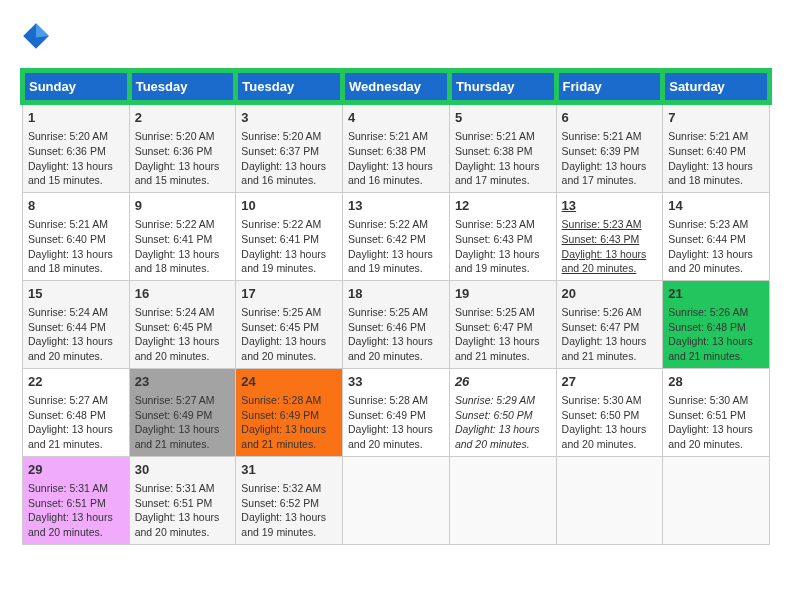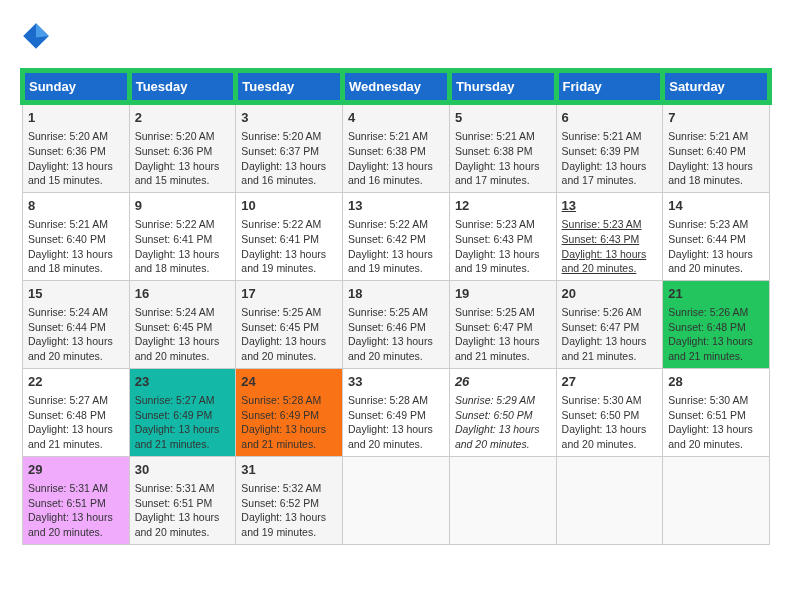--- a/index.html
+++ b/index.html
@@ -253,21 +253,21 @@
           <span>Daylight: 13 hours and 21 minutes.</span>
         </td>
       </tr>
       <tr>
         <td style="background: rgb(255, 255, 255);">
           <span class="day-num">22</span>
           <span>Sunrise: 5:27 AM</span><br>
           <span>Sunset: 6:48 PM</span><br>
           <span>Daylight: 13 hours and 21 minutes.</span>
         </td>
-        <td style="background: #14b8a6;">
+        <td style="background: #a3a3a3;">
           <span class="day-num">23</span>
           <span>Sunrise: 5:27 AM</span><br>
           <span>Sunset: 6:49 PM</span><br>
           <span>Daylight: 13 hours and 21 minutes.</span>
         </td>
         <td style="background: #f97316;">
           <span class="day-num">24</span>
           <span>Sunrise: 5:28 AM</span><br>
           <span>Sunset: 6:49 PM</span><br>
           <span>Daylight: 13 hours and 21 minutes.</span>

